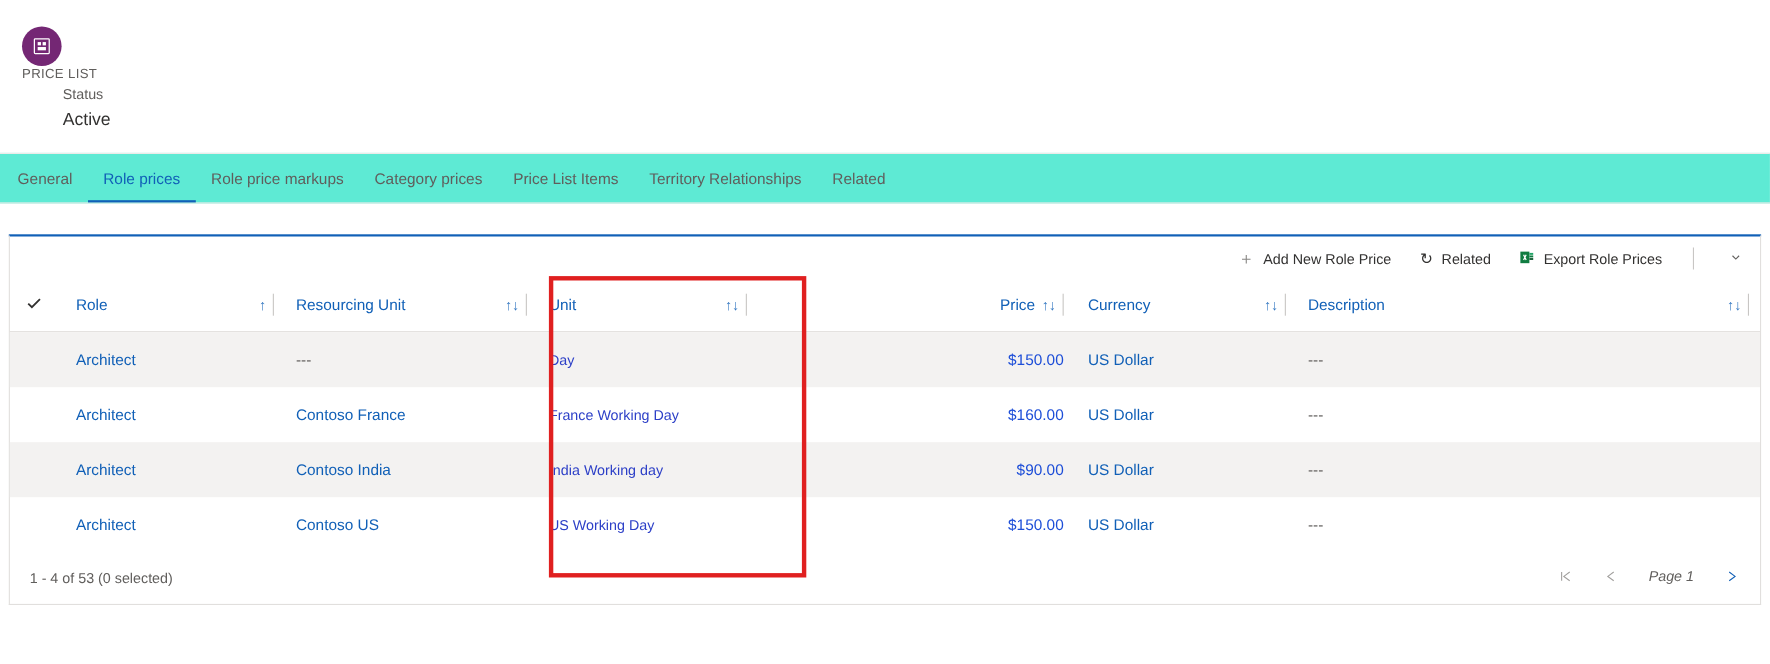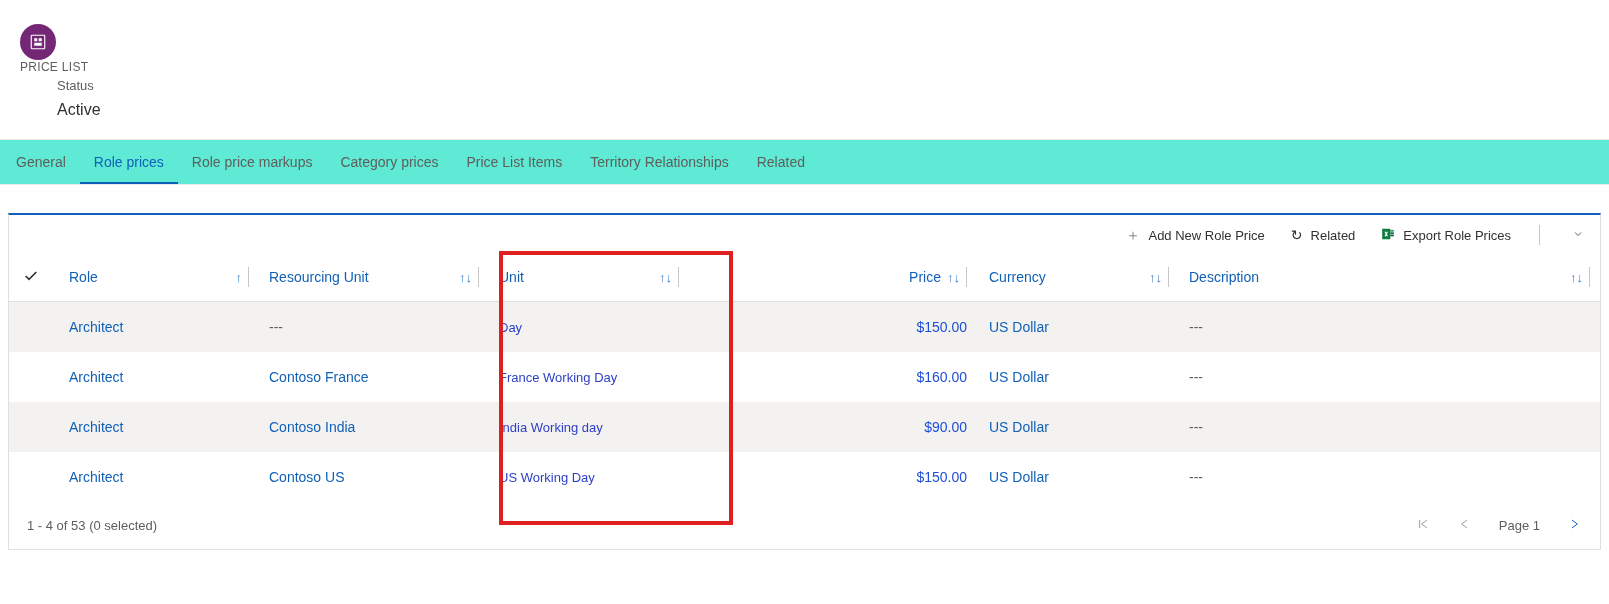--- a/index.html
+++ b/index.html
@@ -34,21 +34,21 @@
   .hdr { color:#1160b7; font-size:14px; display:flex; align-items:center; justify-content:space-between;text-align:right;}
   .hdr .sort { color:#1160b7; font-size:13px; opacity:0.85; padding-left:6px;}
   .hdr-sep { border-left:1px solid #c8c6c4; height:20px; margin-left:6px; }
   .grid-row { min-height:50px; }
   .grid-row.alt { background:#f3f2f1; }
   .link { color:#1160b7; cursor:pointer; }
   .unit-link { color:#2c3fc7; cursor:pointer; font-size:13px;}
   .price-val { color:#1d4ed8; }
   .muted { color:#605e5c; }
   .footer { display:flex; align-items:center; justify-content:space-between; padding:14px 18px; font-size:13px; color:#605e5c;}
-  .pager { display:flex; align-items:center; gap:26px; color:#323130; }
+  .pager { display:flex; align-items:flex-start; gap:26px; color:#323130;font-style:italic; }
   .pager .disabled { color:#a19f9d; }
   .pager span { cursor:pointer; }
   .highlight-box { position:absolute; border:4px solid #e02020; pointer-events:none; top:36px; left:490px; width:234px; height:274px; }
   .check-icon svg { stroke:#323130; }
 </style>
 </head>
 <body>
 
 <div class="header">
   <div class="entity-icon">

